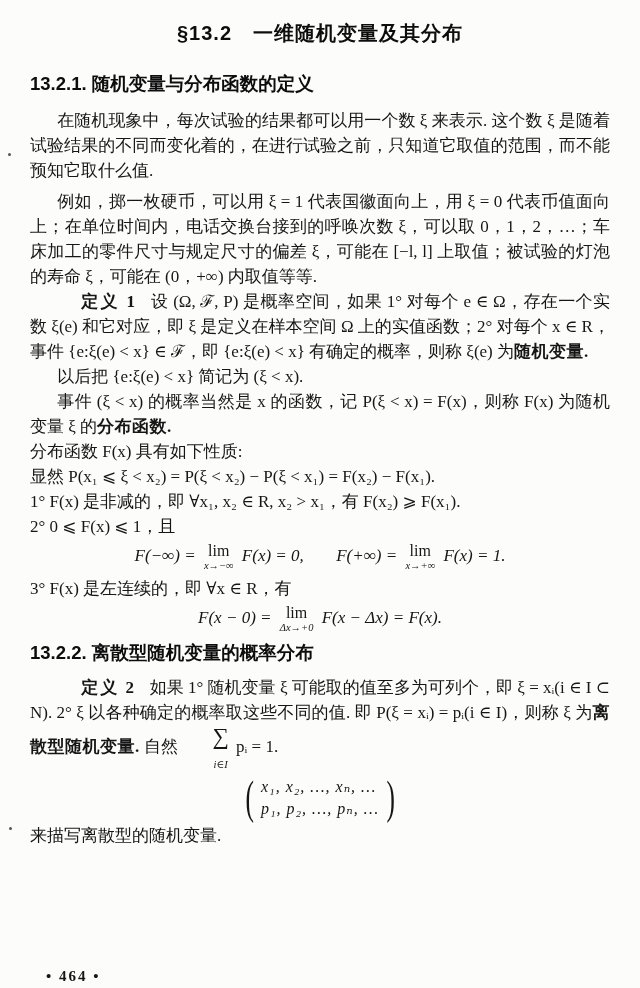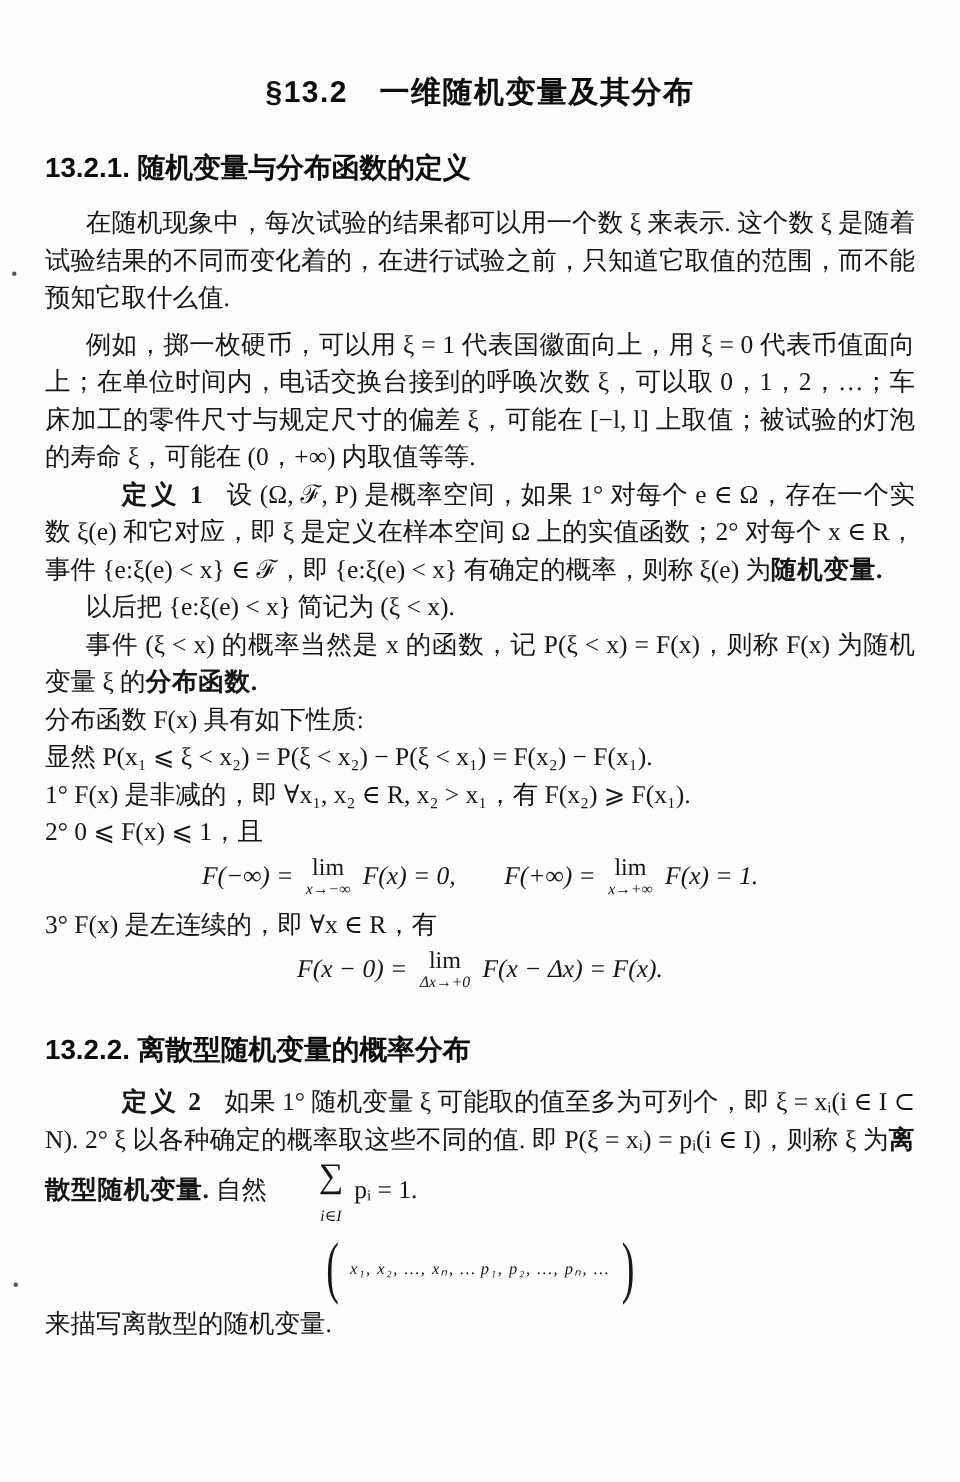--- a/index.html
+++ b/index.html
@@ -4,30 +4,30 @@
 <style>
   html,body{margin:0;padding:0;}
   body{
     width:640px;height:988px;overflow:hidden;
     background:#fcfcfa;color:#161616;
     font-family:"Liberation Serif","DejaVu Serif",serif;
   }
   .page{position:relative;width:640px;height:988px;}
   .content{padding:0 30px;}
   .title{
-    margin:48px 0 0 0;text-align:center;
+    margin:20px 0 0 0;text-align:center;
     font-family:"Liberation Sans","DejaVu Sans",sans-serif;
     font-size:20px;font-weight:bold;letter-spacing:1px;color:#0d0d0d;
   }
   .sec{
     margin:24px 0 0 0;text-align:left;
     font-family:"Liberation Sans","DejaVu Sans",sans-serif;
     font-size:18.5px;font-weight:bold;color:#0d0d0d;
   }
-  .sec2{margin-top:26px;}
+  .sec2{margin-top:7px;}
   p{margin:0;font-size:17px;line-height:25px;text-align:justify;}
   p.ind{text-indent:1.6em;}
   .mt12{margin-top:12px;} .mt6{margin-top:6px;} .mt10{margin-top:10px;} .mt14{margin-top:14px;} .mt2{margin-top:2px;}
   b.lead{margin-right:0.8em;letter-spacing:2px;margin-left:24px;}
   b.tail{letter-spacing:0.5px;}
   .display{
     margin:4px 0;text-align:center;font-size:17px;line-height:1.1;
     font-style:italic;
   }
   .display .gap{display:inline-block;width:1.4em;}
@@ -41,21 +41,21 @@
     display:inline-block;vertical-align:middle;text-align:center;
     line-height:1;margin:0 3px;
   }
   .sigma .sym{display:block;font-size:23px;}
   .sigma .sub{display:block;font-size:10.5px;font-style:italic;margin-top:12px;}
   .matrixwrap{
     margin:4px 0 2px 0;display:flex;justify-content:center;align-items:center;gap:4px;
     font-style:italic;
   }
   .paren{font-size:46px;font-weight:300;transform:scaleX(0.55);line-height:1;font-style:normal;}
-  .mrows{display:flex;flex-direction:row;gap:3px;font-size:11px;letter-spacing:1px;font-family:Liberation Serif, serif;}
+  .mrows{display:flex;flex-direction:column;gap:3px;font-size:16px;letter-spacing:1px;}
   .pagenum{
     position:absolute;left:46px;top:948px;
     font-size:15px;font-weight:bold;letter-spacing:2px;
   }
   .speck{position:absolute;background:#555;border-radius:50%;}
 </style>
 </head>
 <body>
 
 <div class="page">

